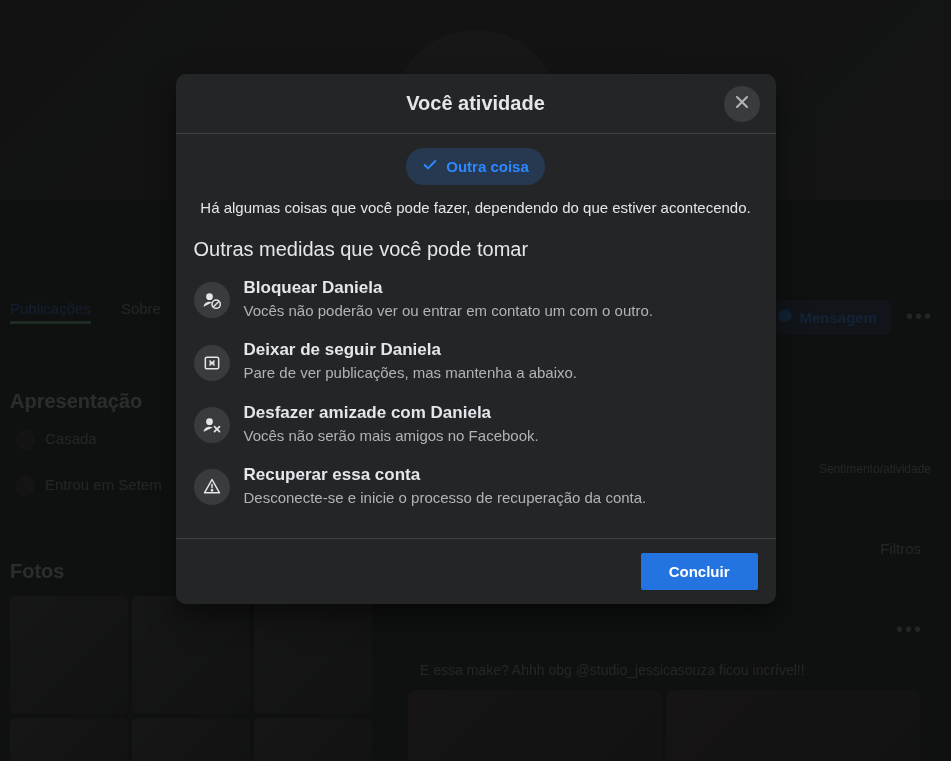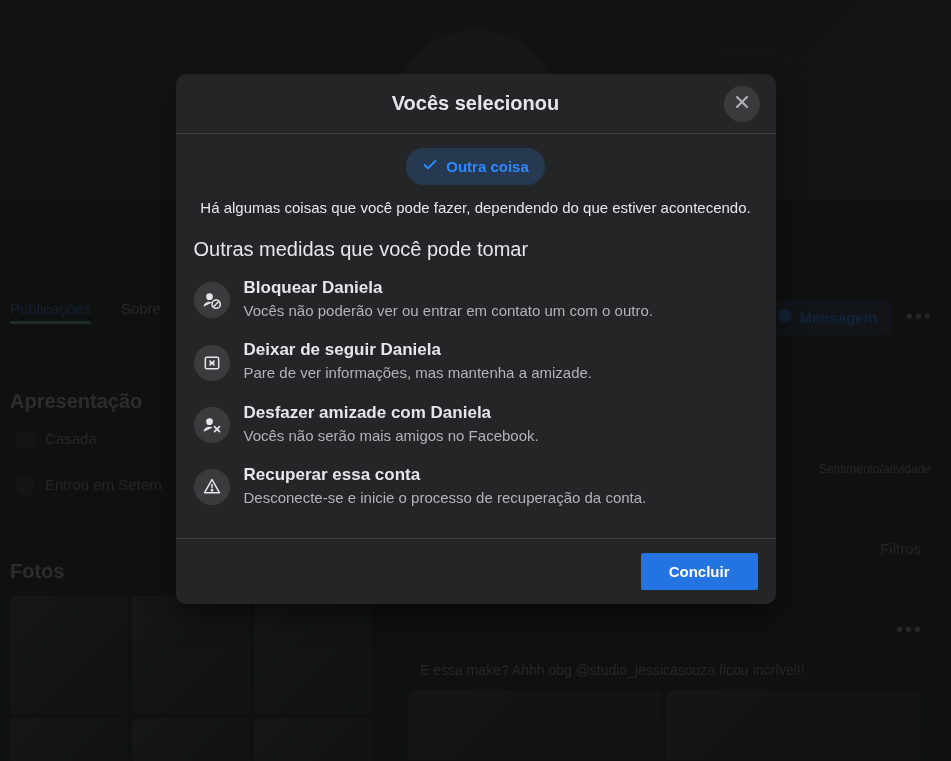--- a/index.html
+++ b/index.html
@@ -328,21 +328,21 @@
 <div class="bg-post-text">E essa make? Ahhh obg @studio_jessicasouza ficou incrível!!</div>
 <div class="bg-post-imgs">
   <div></div>
   <div></div>
 </div>
 
 <div class="overlay"></div>
 
 <div class="modal">
   <div class="modal-header">
-    <div class="modal-title">Vocês selecionou</div>
+    <div class="modal-title">Você atividade</div>
     <div class="close-btn">
       <span>
         <svg viewBox="0 0 24 24" fill="none" stroke="#b0b3b8" stroke-width="2.5" stroke-linecap="round">
             <line x1="6" y1="6" x2="18" y2="18"></line>
             <line x1="18" y1="6" x2="6" y2="18"></line>
           </svg>
       </span>
     </div>
   </div>
 
@@ -381,21 +381,21 @@
       <div class="option-icon">
         <svg viewBox="0 0 24 24" fill="none" stroke="#e4e6eb" stroke-width="1.8">
             <rect x="4" y="5" width="16" height="14" rx="2"></rect>
             <line x1="9" y1="12" x2="15" y2="12"></line>
             <line x1="15" y1="9" x2="9" y2="15" opacity="0"></line>
             <path d="M9 9l6 6M15 9l-6 6"></path>
           </svg>
       </div>
       <div class="option-text">
         <div class="option-title">Deixar de seguir Daniela</div>
-        <div class="option-desc">Pare de ver informações, mas mantenha a amizade.</div>
+        <div class="option-desc">Pare de ver publicações, mas mantenha a abaixo.</div>
       </div>
     </div>
 
     <div class="option">
       <div class="option-icon">
         <svg viewBox="0 0 24 24" fill="#e4e6eb">
             <circle cx="9" cy="8" r="4"></circle>
             <path d="M2 20c0-3.3 3.1-6 7-6 1.4 0 2.7.3 3.8.9"></path>
             <line x1="15" y1="14" x2="21" y2="20" stroke="#e4e6eb" stroke-width="2" stroke-linecap="round"></line>
             <line x1="21" y1="14" x2="15" y2="20" stroke="#e4e6eb" stroke-width="2" stroke-linecap="round"></line>

